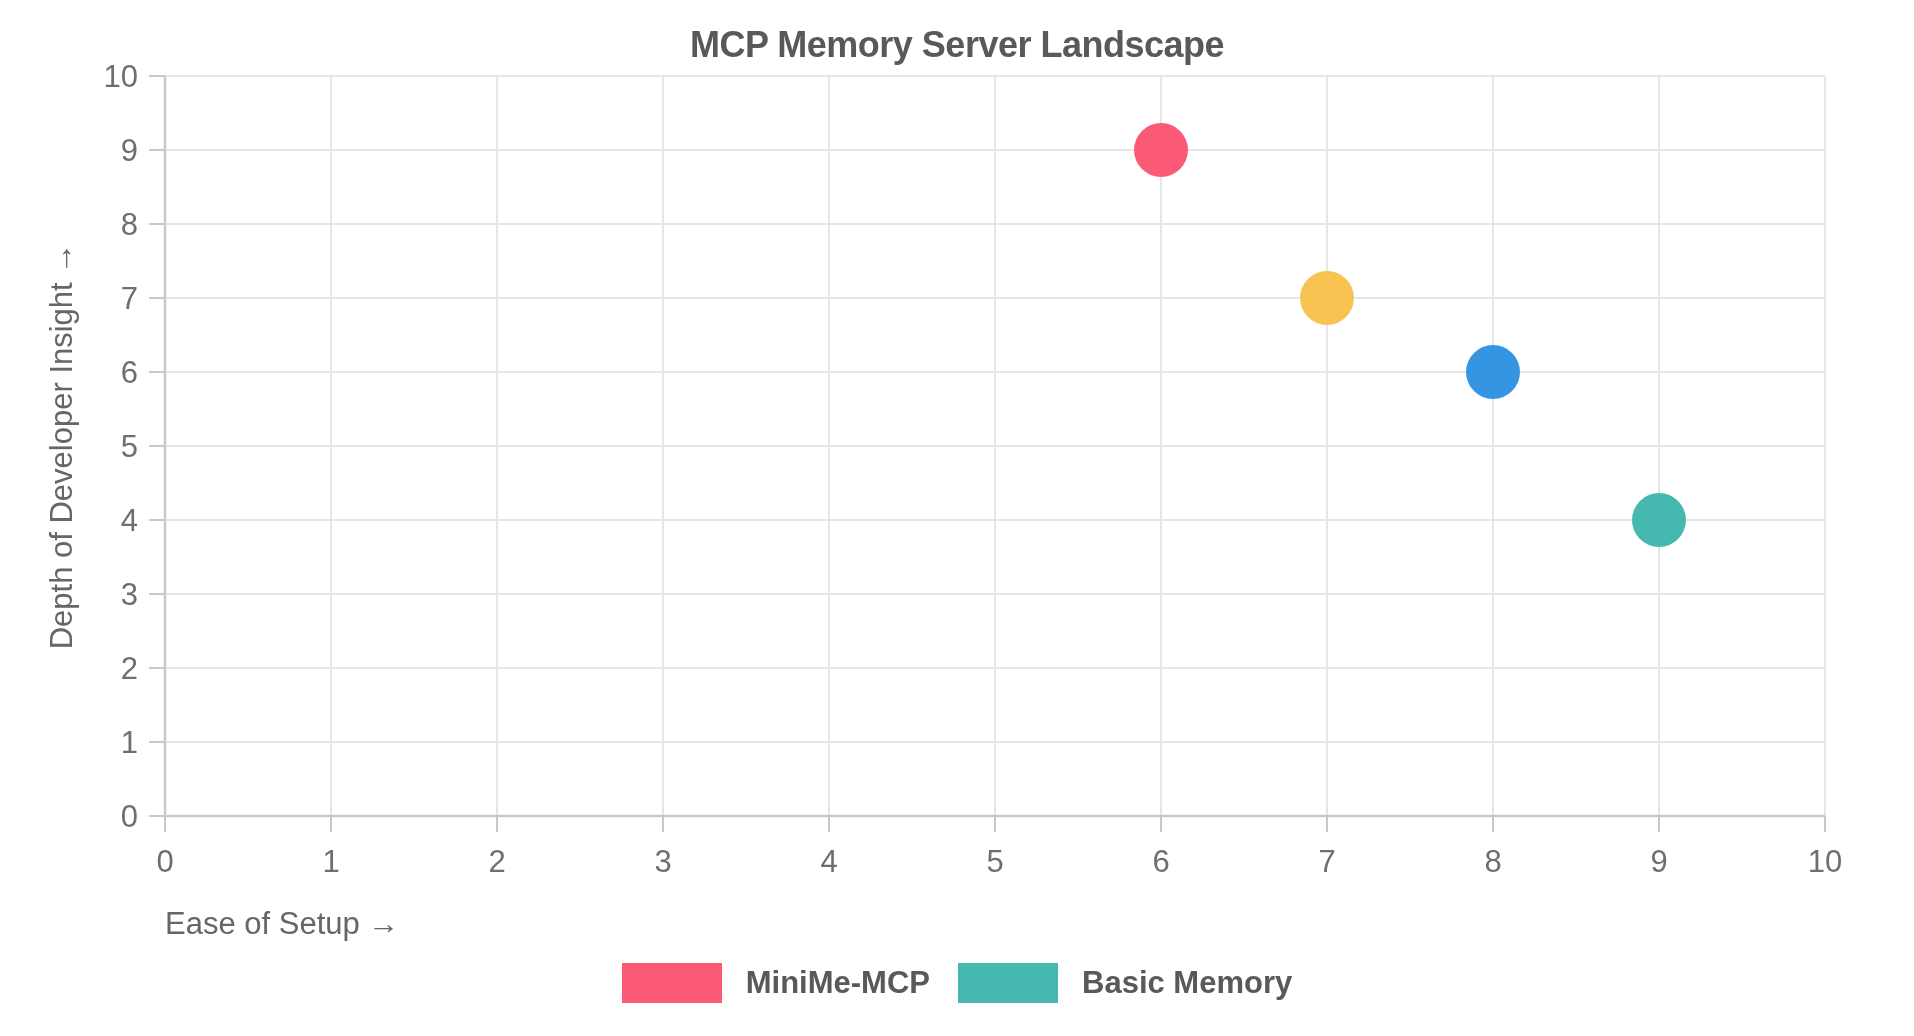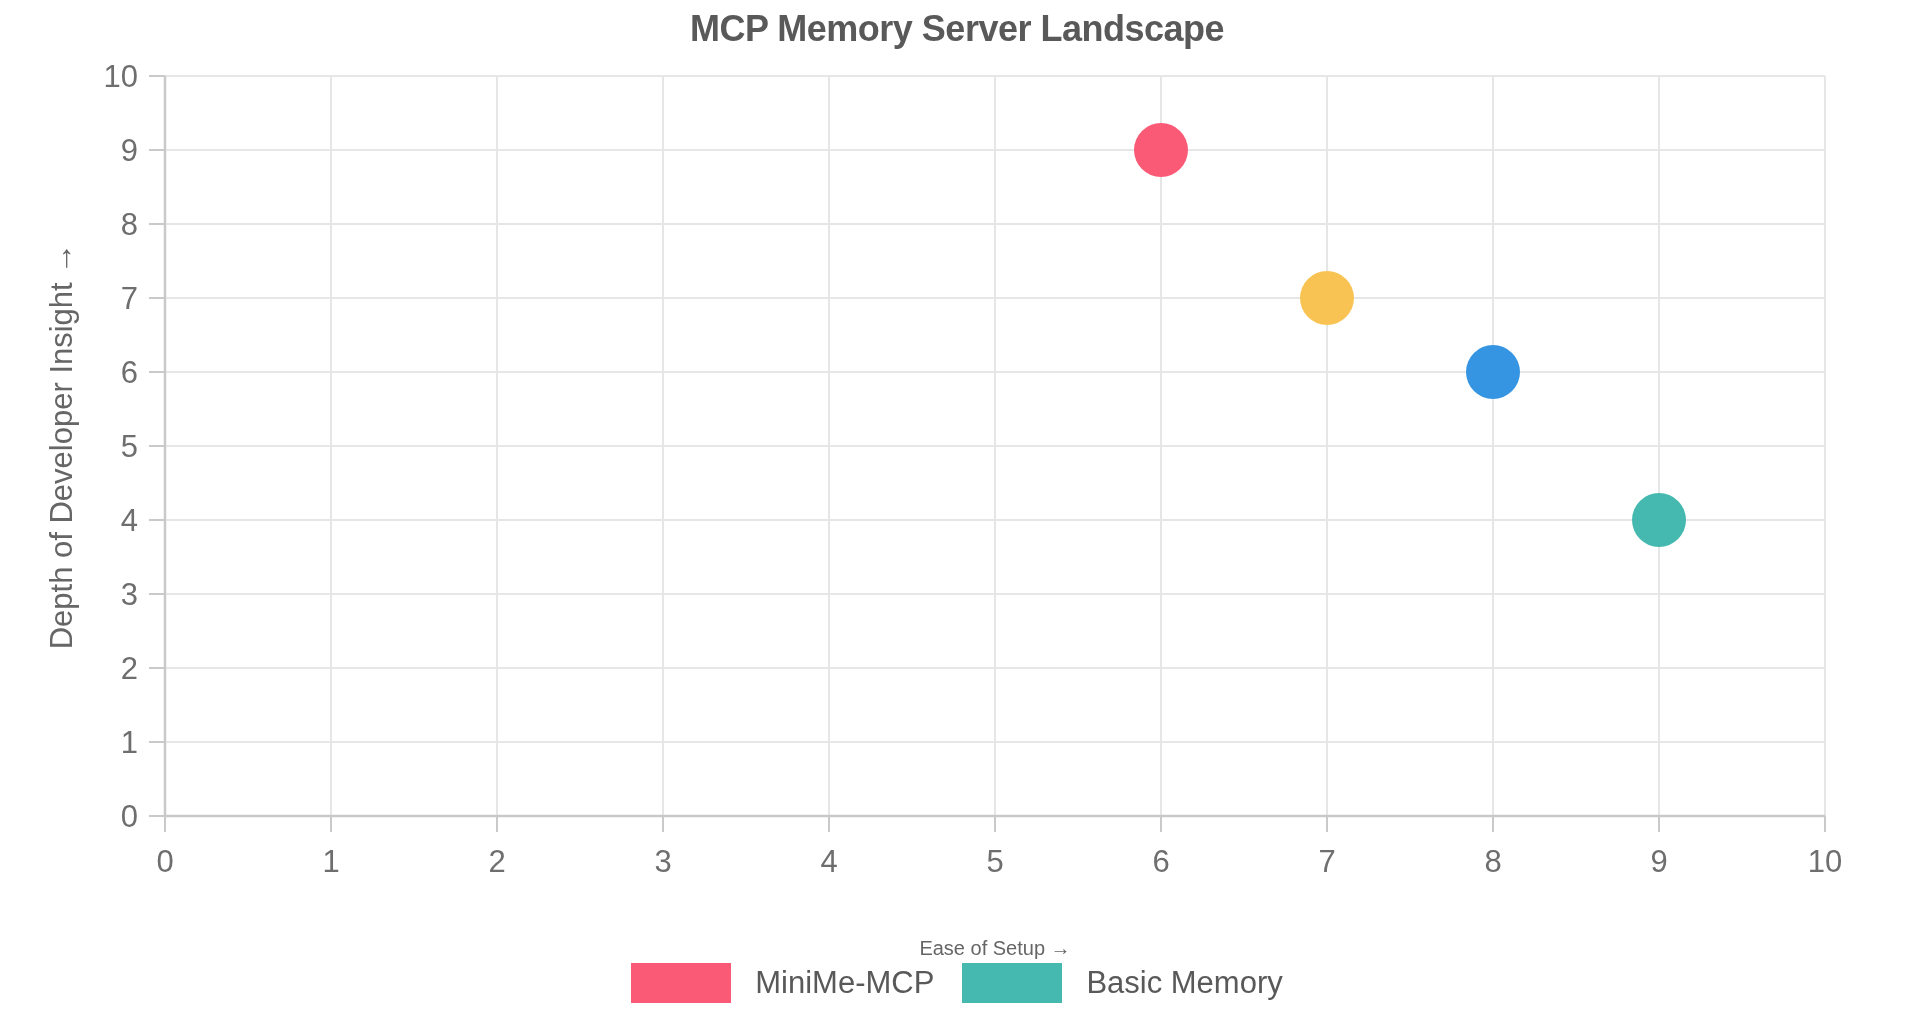--- a/index.html
+++ b/index.html
@@ -9,21 +9,21 @@
   }
   .canvas {
     position: relative;
     width: 1914px;
     height: 1036px;
     background: #ffffff;
     overflow: hidden;
   }
   .chart-title {
     position: absolute;
-    top: 8px; left: 0;
+    top: 24px; left: 0;
     width: 1914px;
     text-align: center;
     font-size: 36px;
     font-weight: bold;
     color: #595959;
     letter-spacing: -0.5px;
   }
   #plot {
     position: absolute;
     top: 0; left: 0;
@@ -37,36 +37,36 @@
     position: absolute;
     top: 446px;
     left: 62px;
     transform: translate(-50%, -50%) rotate(-90deg);
     white-space: nowrap;
     font-size: 31px;
     color: #666666;
   }
   .x-axis-title {
     position: absolute;
-    top: 937px;
+    top: 906px;
     left: 165px;
     width: 1660px;
-    text-align: center;
-    font-size: 20px;
+    font-size: 31px;
     color: #666666;
   }
   .legend {
     position: absolute;
     top: 963px;
     left: 0;
     width: 1914px;
     display: flex;
     justify-content: center;
     align-items: center;
     gap: 28px;
+    font-weight: bold;
   }
   .legend-item {
     display: flex;
     align-items: center;
     cursor: pointer;
   }
   .legend-swatch {
     display: inline-block;
     width: 100px;
     height: 40px;

